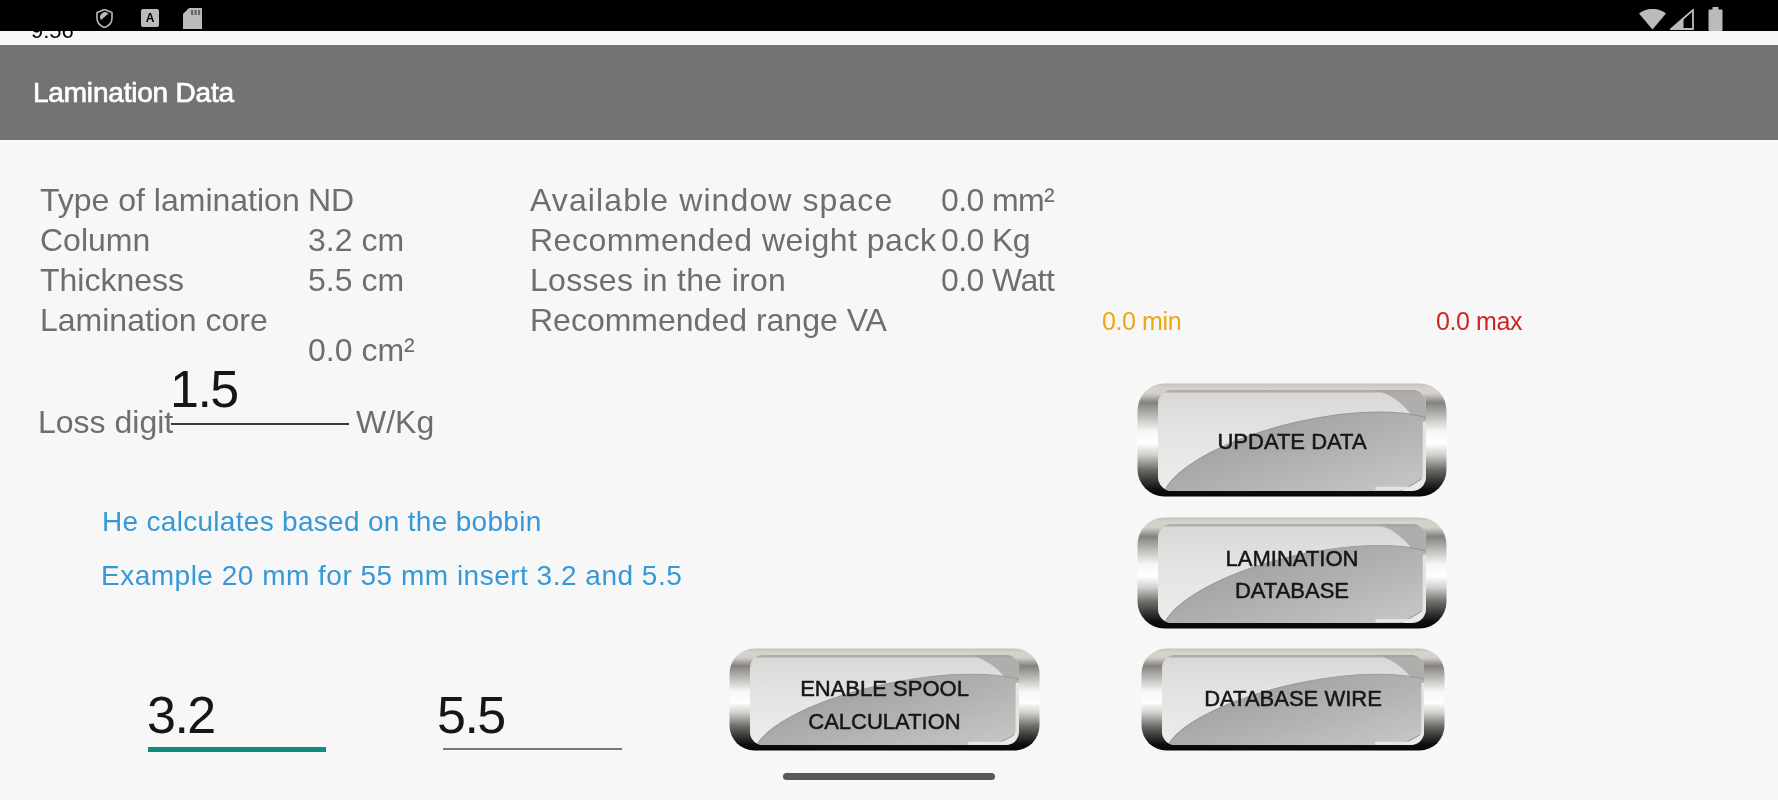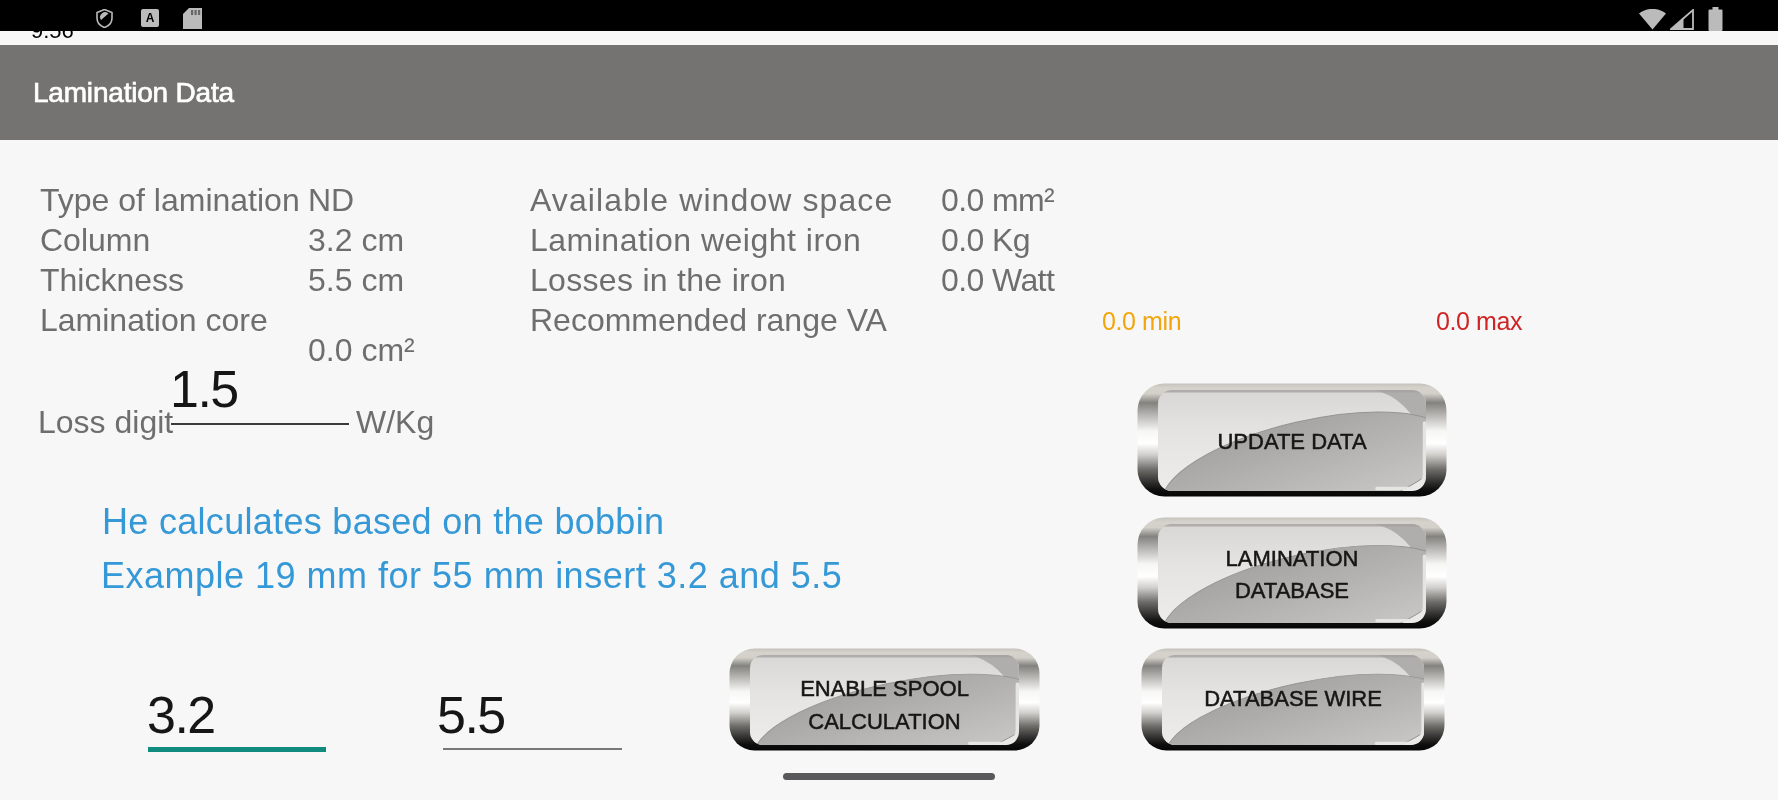--- a/index.html
+++ b/index.html
@@ -1,19 +1,19 @@
 <!DOCTYPE html>
 <html><head>
 <meta charset="utf-8">
 <style>
   html,body{margin:0;padding:0;}
   body{width:1778px;height:800px;background:#f7f7f7;font-family:"Liberation Sans",sans-serif;overflow:hidden;position:relative;}
   .abs{position:absolute;}
   .lbl{color:#6e6e6e;font-size:32px;line-height:32px;white-space:nowrap;}
-  .blue{color:#3598d7;font-size:36px;line-height:32px;white-space:nowrap;}
+  .blue{color:#3598d7;font-size:28px;line-height:32px;white-space:nowrap;}
   .btntext{color:#161616;font-size:22px;text-align:center;line-height:32px;white-space:nowrap;-webkit-text-stroke:0.5px #161616;}
 </style>
 </head>
 <body>
 
 <svg width="0" height="0" style="position:absolute">
 <defs>
 <linearGradient id="frg" x1="0" y1="0" x2="0" y2="1">
 <stop offset="0" stop-color="#c4c2bc"></stop>
         <stop offset="0.04" stop-color="#d5d3cc"></stop>
@@ -92,21 +92,21 @@
 <div class="abs lbl" style="left:308px;top:264px;">5.5 cm</div>
 
 <div class="abs lbl" style="left:40px;top:304px;">Lamination core</div>
 
 <div class="abs lbl" style="left:308px;top:304px;margin-top:30px;">0.0 cm²</div>
 
 <div class="abs lbl" style="left:530px;top:184px;letter-spacing:1.1px;">Available window space</div>
 
 <div class="abs lbl" style="left:941px;top:184px;letter-spacing:-0.6px;">0.0 mm²</div>
 
-<div class="abs lbl" style="left:530px;top:224px;letter-spacing:0.5px;">Lamination weight iron</div>
+<div class="abs lbl" style="left:530px;top:224px;letter-spacing:0.5px;">Recommended weight pack</div>
 
 <div class="abs lbl" style="left:941px;top:224px;letter-spacing:-0.6px;">0.0 Kg</div>
 
 <div class="abs lbl" style="left:530px;top:264px;letter-spacing:0.3px;">Losses in the iron</div>
 
 <div class="abs lbl" style="left:941px;top:264px;letter-spacing:-0.6px;">0.0 Watt</div>
 
 <div class="abs lbl" style="left:530px;top:304px;">Recommended range VA</div>
 
 <div class="abs" style="left:1102px;top:307px;color:#f2a50c;font-size:25px;letter-spacing:-0.4px;">0.0 min</div>
@@ -116,21 +116,21 @@
 <div class="abs" style="left:170px;top:359px;color:#161616;font-size:52px;letter-spacing:-1.5px;">1.5</div>
 
 <div class="abs" style="left:171px;top:423px;width:178px;height:2px;background:#3a3a3a;"></div>
 
 <div class="abs lbl" style="left:38px;top:406px;">Loss digit</div>
 
 <div class="abs lbl" style="left:356px;top:406px;">W/Kg</div>
 
 <div class="abs blue" style="left:102px;top:506px;letter-spacing:0.3px;">He calculates based on the bobbin</div>
 
-<div class="abs blue" style="left:101px;top:560px;letter-spacing:0.5px;">Example 19 mm for 55 mm insert 3.2 and 5.5</div>
+<div class="abs blue" style="left:101px;top:560px;letter-spacing:0.5px;">Example 20 mm for 55 mm insert 3.2 and 5.5</div>
 
 <div class="abs" style="left:147px;top:685px;color:#161616;font-size:52px;letter-spacing:-1.5px;">3.2</div>
 
 <div class="abs" style="left:148px;top:747px;width:178px;height:4.5px;background:#108b7e;"></div>
 
 <div class="abs" style="left:437px;top:685px;color:#161616;font-size:52px;letter-spacing:-1.5px;">5.5</div>
 
 <div class="abs" style="left:443px;top:748px;width:179px;height:2px;background:#787878;"></div>
 
 <div class="abs" style="left:1137px;top:383px;width:310px;height:114px;">

